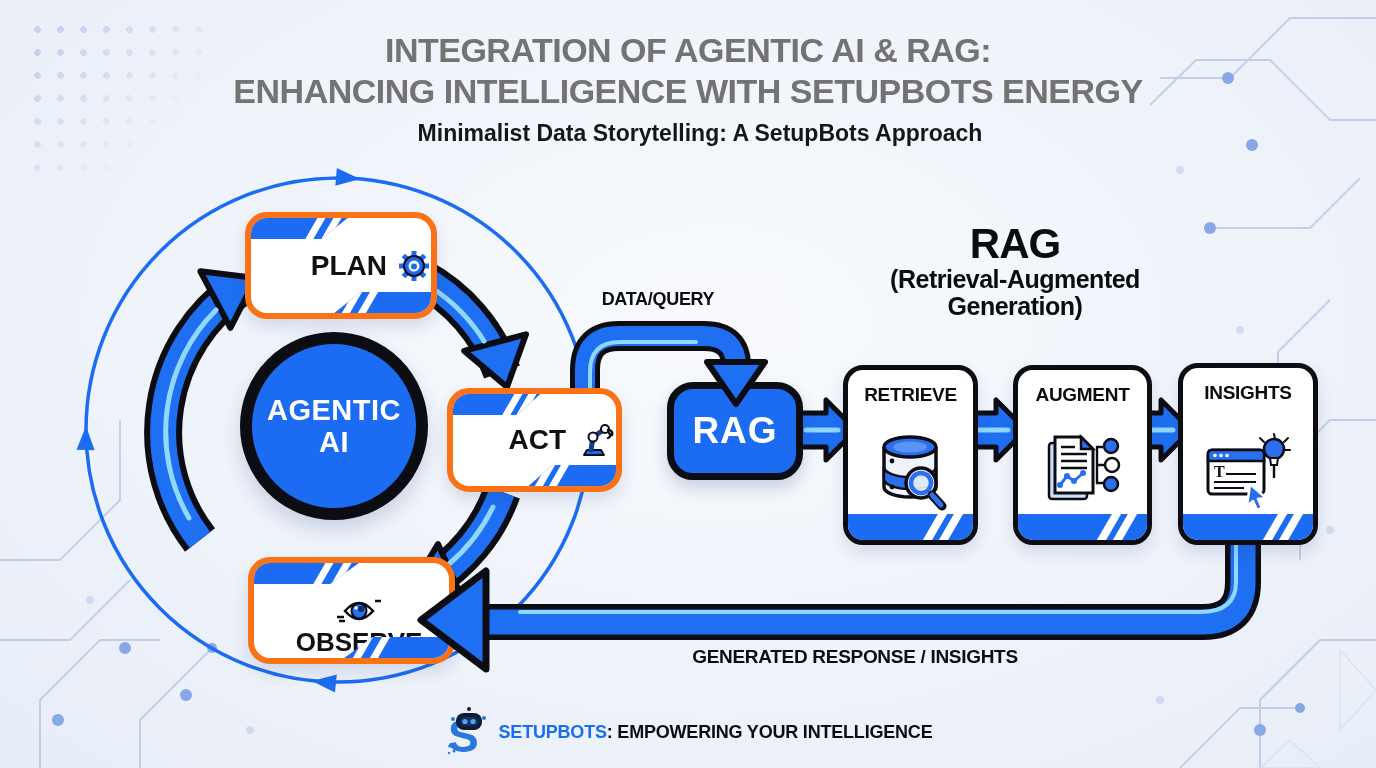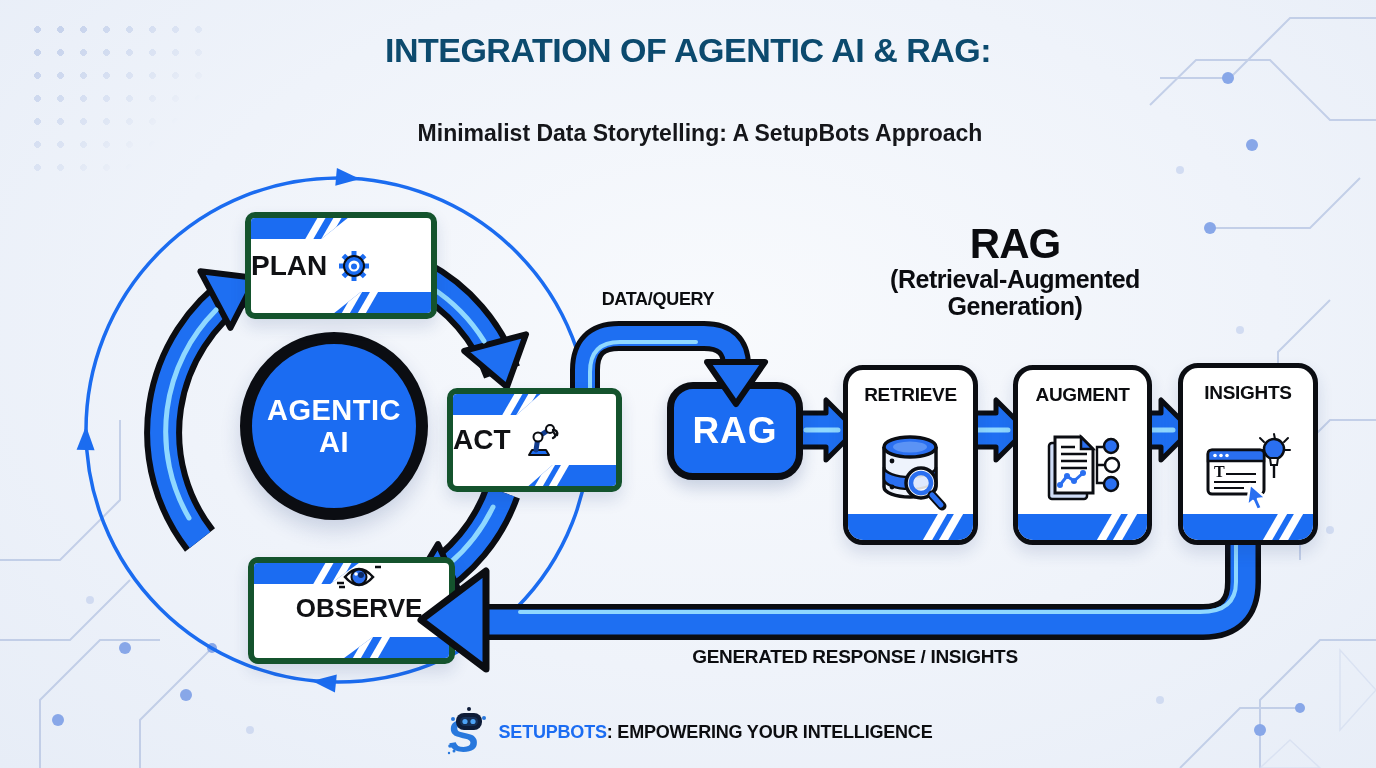--- a/index.html
+++ b/index.html
@@ -5,27 +5,27 @@
   html,body{margin:0;padding:0;}
   body{
     width:1376px;height:768px;position:relative;overflow:hidden;
     font-family:"Liberation Sans",sans-serif;
     background:radial-gradient(ellipse at 52% 42%, #f8fafd 0%, #eff3fa 55%, #e7edf7 100%);
     color:#0c0d10;
   }
   .abs{position:absolute;}
   
   .title{top:30px;left:0;width:100%;text-align:center;font-weight:800;
-         font-size:34px;line-height:41px;letter-spacing:-0.5px;color:#0c4a6e;}
+         font-size:34px;line-height:41px;letter-spacing:-0.5px;color:#737373;}
   .subtitle{top:120px;left:12px;width:100%;text-align:center;font-weight:600;
             font-size:23px;color:#15161a;}
   
-  .node{background:#fff;border:6px solid #14532d;border-radius:10px;
+  .node{background:#fff;border:6px solid #f97316;border-radius:22px;
         box-shadow:0 8px 16px rgba(25,55,120,.14);overflow:hidden;
-        display:flex;align-items:center;justify-content:flex-start;gap:10px;
+        display:flex;align-items:center;justify-content:flex-end;gap:10px;
         font-weight:800;color:#101114;}
   .corner{position:absolute;background:var(--blue);}
   .corner .sl{position:absolute;top:-8px;width:7px;height:42px;background:#fff;transform:rotate(30deg);}
   .corner-tl{top:-1px;left:-1px;width:55%;height:22px;
              clip-path:polygon(0 0,100% 0,72% 100%,0 100%);}
   .corner-tl .s1{left:62%;} .corner-tl .s2{left:78%;}
   .corner-br{bottom:-1px;right:-1px;width:55%;height:22px;
              clip-path:polygon(28% 0,100% 0,100% 100%,0 100%);}
   .corner-br .s1{left:14%;} .corner-br .s2{left:30%;}
   
@@ -172,20 +172,21 @@
 
   <g>
     <path d="M1243,503 L1243,582 Q1243,622 1203,622 L478,622" fill="none" stroke="#0b0d12" stroke-width="36"></path>
     <path d="M1243,503 L1243,582 Q1243,622 1203,622 L478,622" fill="none" stroke="#1e6ff2" stroke-width="25"></path>
     <path d="M1236,508 L1236,582 Q1236,612 1200,612 L520,612" fill="none" stroke="#8fd8ff" stroke-width="4" stroke-linecap="round"></path>
   </g>
 </svg>
 
 <div class="abs title">
   <div>INTEGRATION OF AGENTIC AI &amp; RAG:</div>
+  <div>ENHANCING INTELLIGENCE WITH SETUPBOTS ENERGY</div>
 </div>
 <div class="abs subtitle">Minimalist Data Storytelling: A SetupBots Approach</div>
 
 <div class="abs center-circle">
   <div>AGENTIC</div>
   <div>AI</div>
 </div>
 
 <div class="abs node plan-box">
   <div class="corner corner-tl">

